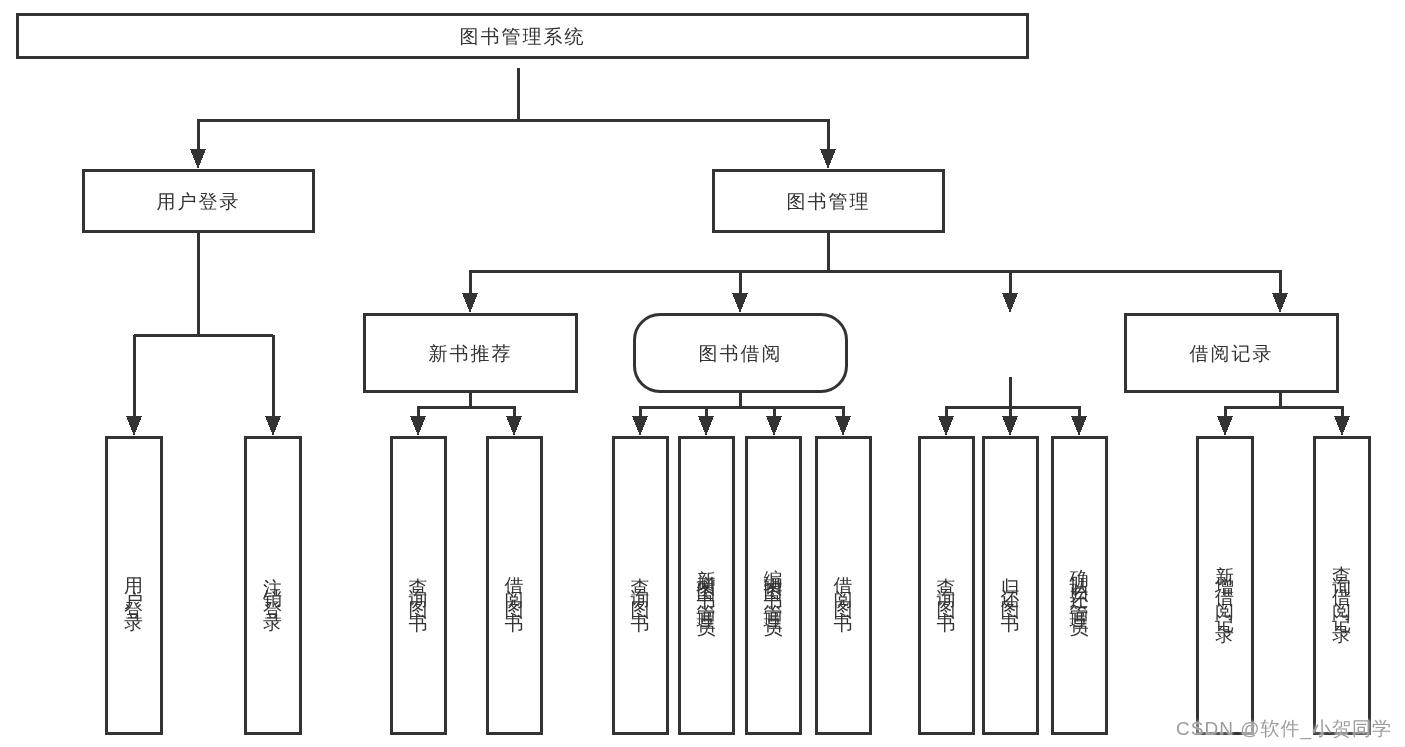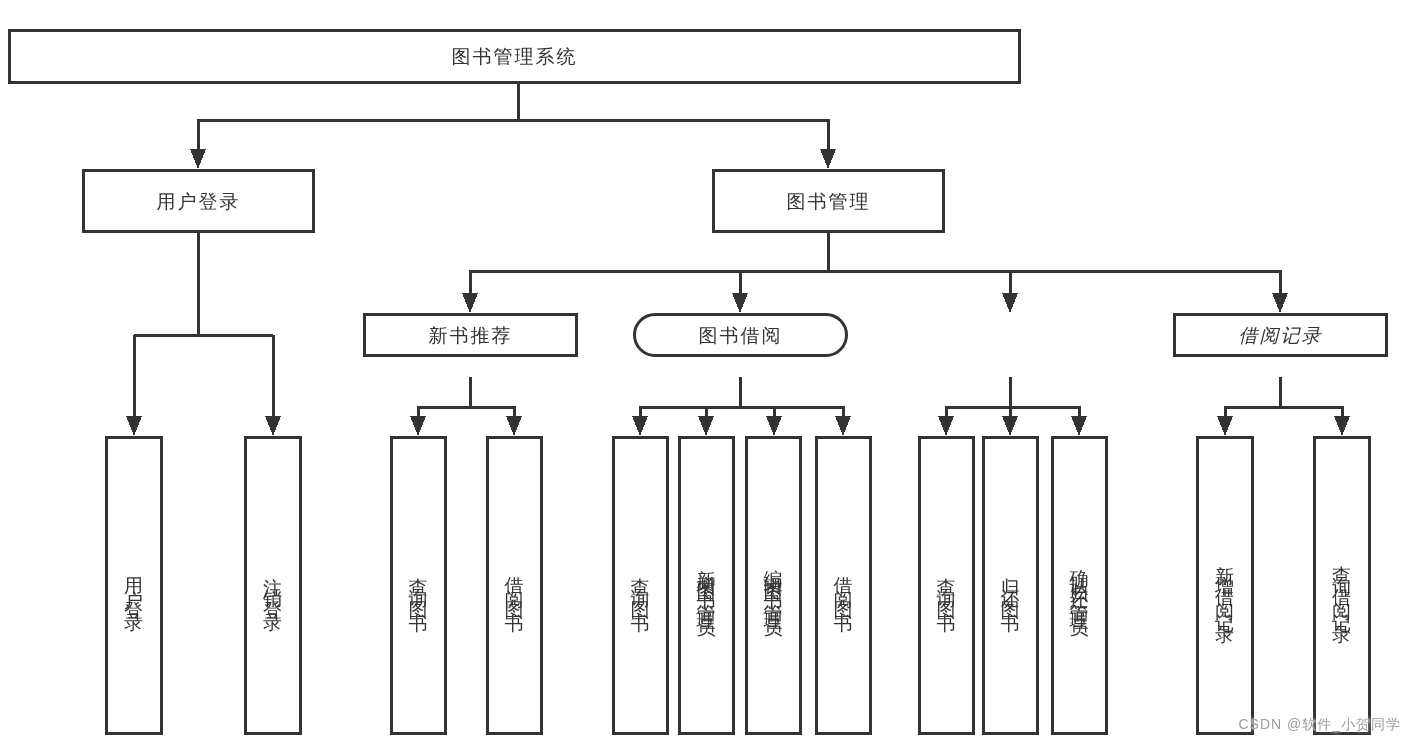--- a/index.html
+++ b/index.html
@@ -27,44 +27,44 @@
     background: #ffffff;
     display: flex;
     align-items: center;
     justify-content: center;
     z-index: 2;
     font-size: 19px;
     letter-spacing: 2px;
     line-height: 1;
     white-space: nowrap;
   }
-  .node-root   { left: 8px;  top: 13px;  width: 1013px; height: 55px; margin-top: 16px; }
+  .node-root   { left: 16px;  top: 13px;  width: 1013px; height: 46px; }
   .node-l2     { top: 169px; width: 233px; height: 64px; }
   .node-user   { left: 82px; }
   .node-mgmt   { left: 712px; font-family: Liberation Serif, serif; }
-  .node-l3     { top: 313px; width: 215px; height: 44px; }
+  .node-l3     { top: 313px; width: 215px; height: 80px; }
   .node-sec0   { left: 363px; }
   .node-sec1   { left: 633px; border-radius: 27px; }
   .node-sec2   { left: 903px; }
-  .node-sec3   { left: 1173px; font-style: italic; }
+  .node-sec3   { left: 1124px; }
   .leaf        { top: 436px; height: 299px; width: 58px; }
   .leaf .vtext {
     writing-mode: vertical-rl;
     text-orientation: mixed;
     letter-spacing: 12px;
     font-size: 19px;
     line-height: 1;
   }
   .leaf .vtext.long { letter-spacing: 7px; }
   .watermark {
     position: absolute;
-    right: 4px;
+    right: 13px;
     top: 716px;
     z-index: 5;
-    font-size: 14px;
+    font-size: 19px;
     letter-spacing: 1px;
     color: var(--watermark, #9c9c9c);
     text-shadow: 0 0 2px #ffffff, 0 0 4px #ffffff;
     white-space: nowrap;
   }
 </style>
 </head>
 <body>
 
 <div class="stage">

